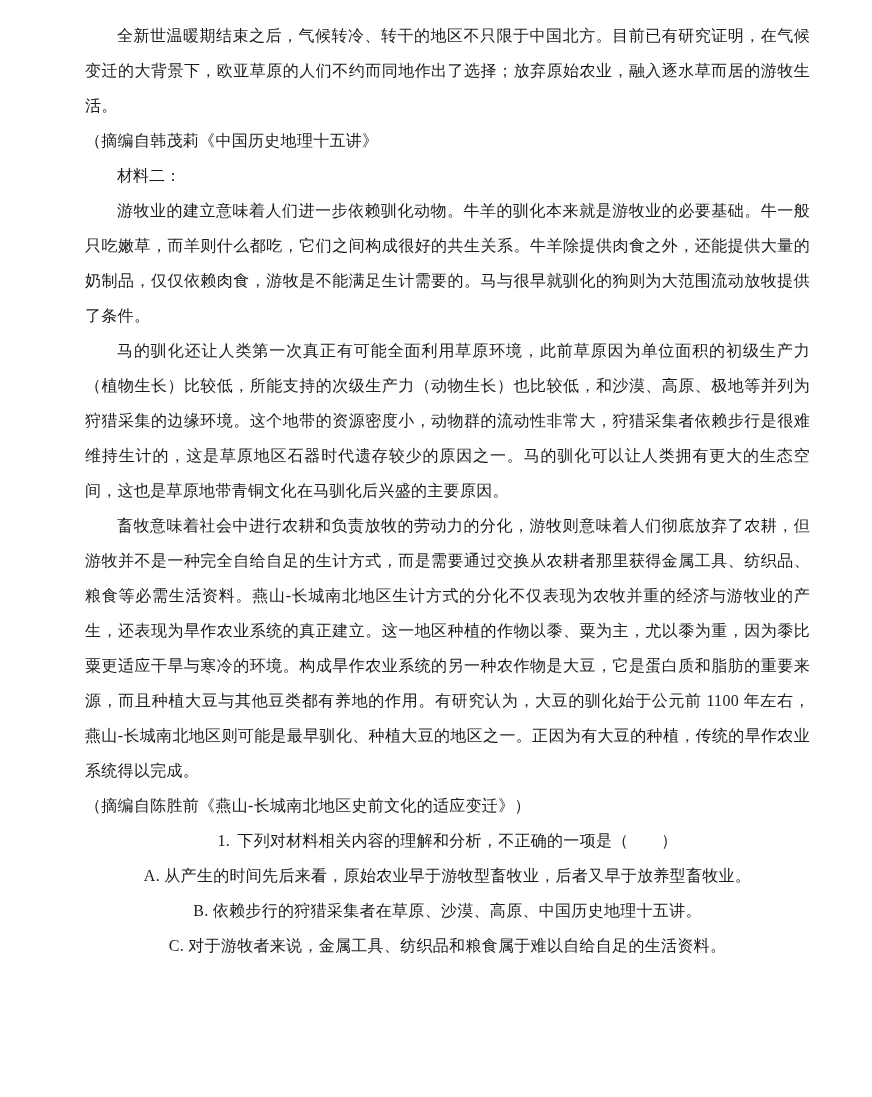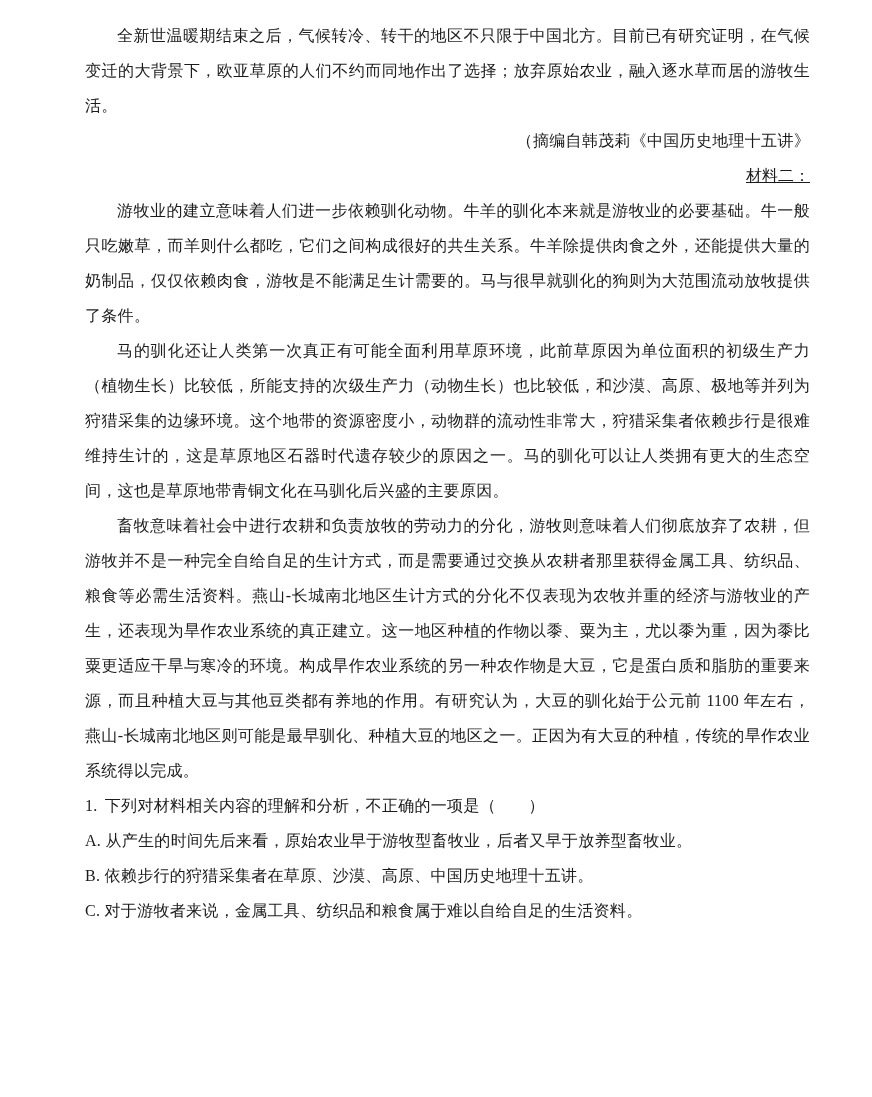--- a/index.html
+++ b/index.html
@@ -25,31 +25,30 @@
     padding: 0;
     line-height: 35px;
   }
   .para {
     text-indent: 2em;
     text-align: justify;
     letter-spacing: 0.3px;
   }
   .material-label {
     text-indent: 2em;
-    text-align: right;
-    text-decoration: underline;
+    text-align: left;
   }
   .attribution {
     text-indent: 0;
-    text-align: right;
+    text-align: left;
     letter-spacing: 0.3px;
   }
   .question-line {
     text-indent: 0;
-    text-align: left;
+    text-align: center;
     letter-spacing: 0.3px;
   }
   .question-line .q-num {
     margin-right: 0.45em;
   }
 </style>
 </head>
 <body>
 
 <div class="page">
@@ -59,20 +58,21 @@
     <p class="attribution">（摘编自韩茂莉《中国历史地理十五讲》</p>
   </section>
 
   <section>
     <p class="material-label">材料二：</p>
     <div>
         <p class="para">游牧业的建立意味着人们进一步依赖驯化动物。牛羊的驯化本来就是游牧业的必要基础。牛一般只吃嫩草，而羊则什么都吃，它们之间构成很好的共生关系。牛羊除提供肉食之外，还能提供大量的奶制品，仅仅依赖肉食，游牧是不能满足生计需要的。马与很早就驯化的狗则为大范围流动放牧提供了条件。</p>
         <p class="para">马的驯化还让人类第一次真正有可能全面利用草原环境，此前草原因为单位面积的初级生产力（植物生长）比较低，所能支持的次级生产力（动物生长）也比较低，和沙漠、高原、极地等并列为狩猎采集的边缘环境。这个地带的资源密度小，动物群的流动性非常大，狩猎采集者依赖步行是很难维持生计的，这是草原地区石器时代遗存较少的原因之一。马的驯化可以让人类拥有更大的生态空间，这也是草原地带青铜文化在马驯化后兴盛的主要原因。</p>
         <p class="para">畜牧意味着社会中进行农耕和负责放牧的劳动力的分化，游牧则意味着人们彻底放弃了农耕，但游牧并不是一种完全自给自足的生计方式，而是需要通过交换从农耕者那里获得金属工具、纺织品、粮食等必需生活资料。燕山-长城南北地区生计方式的分化不仅表现为农牧并重的经济与游牧业的产生，还表现为旱作农业系统的真正建立。这一地区种植的作物以黍、粟为主，尤以黍为重，因为黍比粟更适应干旱与寒冷的环境。构成旱作农业系统的另一种农作物是大豆，它是蛋白质和脂肪的重要来源，而且种植大豆与其他豆类都有养地的作用。有研究认为，大豆的驯化始于公元前 1100 年左右，燕山-长城南北地区则可能是最早驯化、种植大豆的地区之一。正因为有大豆的种植，传统的旱作农业系统得以完成。</p>
       </div>
+    <p class="attribution">（摘编自陈胜前《燕山-长城南北地区史前文化的适应变迁》）</p>
   </section>
 
   <section>
 
     <p class="question-line">
       <span class="q-num">1.</span><span>下列对材料相关内容的理解和分析，不正确的一项是（　　）</span>
     </p>
     <p class="question-line">A. 从产生的时间先后来看，原始农业早于游牧型畜牧业，后者又早于放养型畜牧业。</p>
     <p class="question-line">B. 依赖步行的狩猎采集者在草原、沙漠、高原、中国历史地理十五讲。</p>
     <p class="question-line">C. 对于游牧者来说，金属工具、纺织品和粮食属于难以自给自足的生活资料。</p>

